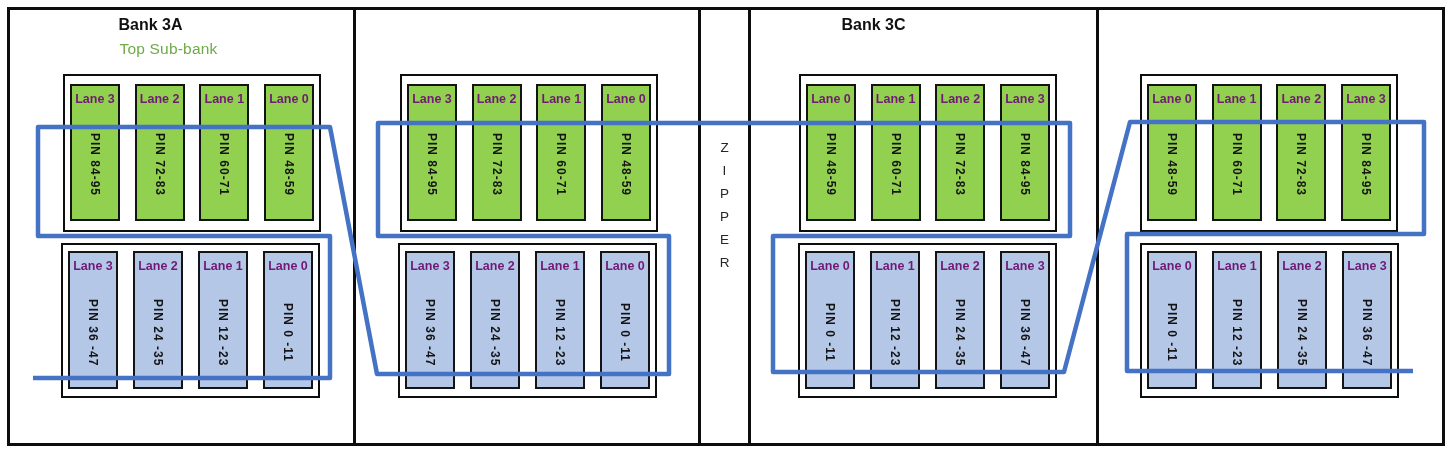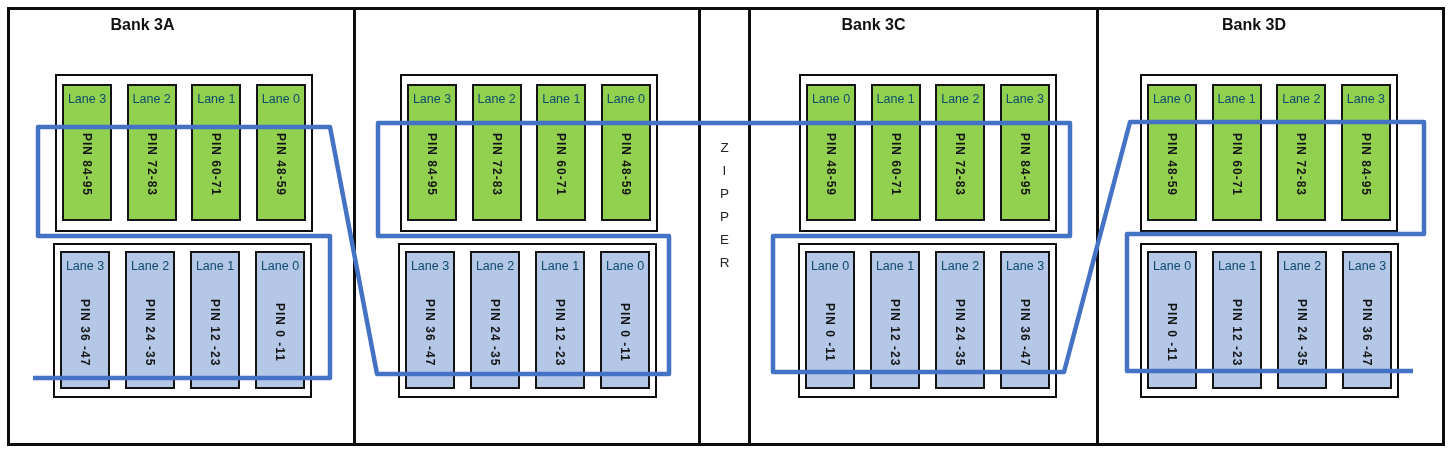--- a/index.html
+++ b/index.html
@@ -40,21 +40,21 @@
   .lane{
     box-sizing:border-box;width:50px;
     border:2px solid #141414;
     display:flex;flex-direction:column;align-items:stretch;
   }
   .lane-top{background:var(--top-fill);}
   .lane-bottom{background:var(--bottom-fill);}
   .lane-label{
     height:25px;flex:0 0 auto;
     display:flex;align-items:center;justify-content:center;
-    font-size:12.5px;font-weight:400;white-space:nowrap;color:#0c4a6e;
+    font-size:12.5px;font-weight:700;white-space:nowrap;color:#701a75;
   }
   .pin-wrap{flex:1;display:flex;align-items:center;justify-content:center;}
   .pin-text{
     writing-mode:vertical-rl;
     font-size:12px;font-weight:600;letter-spacing:1px;
     white-space:nowrap;color:#141414;
   }
   .zipper-col{
     position:absolute;left:698px;top:136px;width:53px;
     display:flex;flex-direction:column;align-items:center;
@@ -69,22 +69,23 @@
 <body>
 
 <div class="canvas">
 
   <div class="outer-frame"></div>
   <div class="vdivider" style="left:353px"></div>
   <div class="vdivider" style="left:698px"></div>
   <div class="vdivider" style="left:748px"></div>
   <div class="vdivider" style="left:1096px"></div>
 
-  <section class="bank" style="left:8px;width:305px">
+  <section class="bank" style="left:16px;width:305px">
     <div class="bank-title">Bank 3A</div>
+    <div class="sub-label top">Top Sub-bank</div>
     <div class="subbank top" style="left:47px">
         <div class="lane lane-top">
           <div class="lane-label">Lane 3</div>
           <div class="pin-wrap">
             <span class="pin-text">PIN 84-95</span>
           </div>
         </div>
         <div class="lane lane-top">
           <div class="lane-label">Lane 2</div>
           <div class="pin-wrap">
@@ -246,21 +247,20 @@
         <div class="lane lane-bottom">
           <div class="lane-label">Lane 3</div>
           <div class="pin-wrap">
             <span class="pin-text">PIN 36 -47</span>
           </div>
         </div>
       </div>
   </section>
 
   <section class="bank" style="left:1099px;width:346px">
-    <div class="bank-title">Bank 3D</div>
     <div class="subbank top" style="left:41px">
         <div class="lane lane-top">
           <div class="lane-label">Lane 0</div>
           <div class="pin-wrap">
             <span class="pin-text">PIN 48-59</span>
           </div>
         </div>
         <div class="lane lane-top">
           <div class="lane-label">Lane 1</div>
           <div class="pin-wrap">

